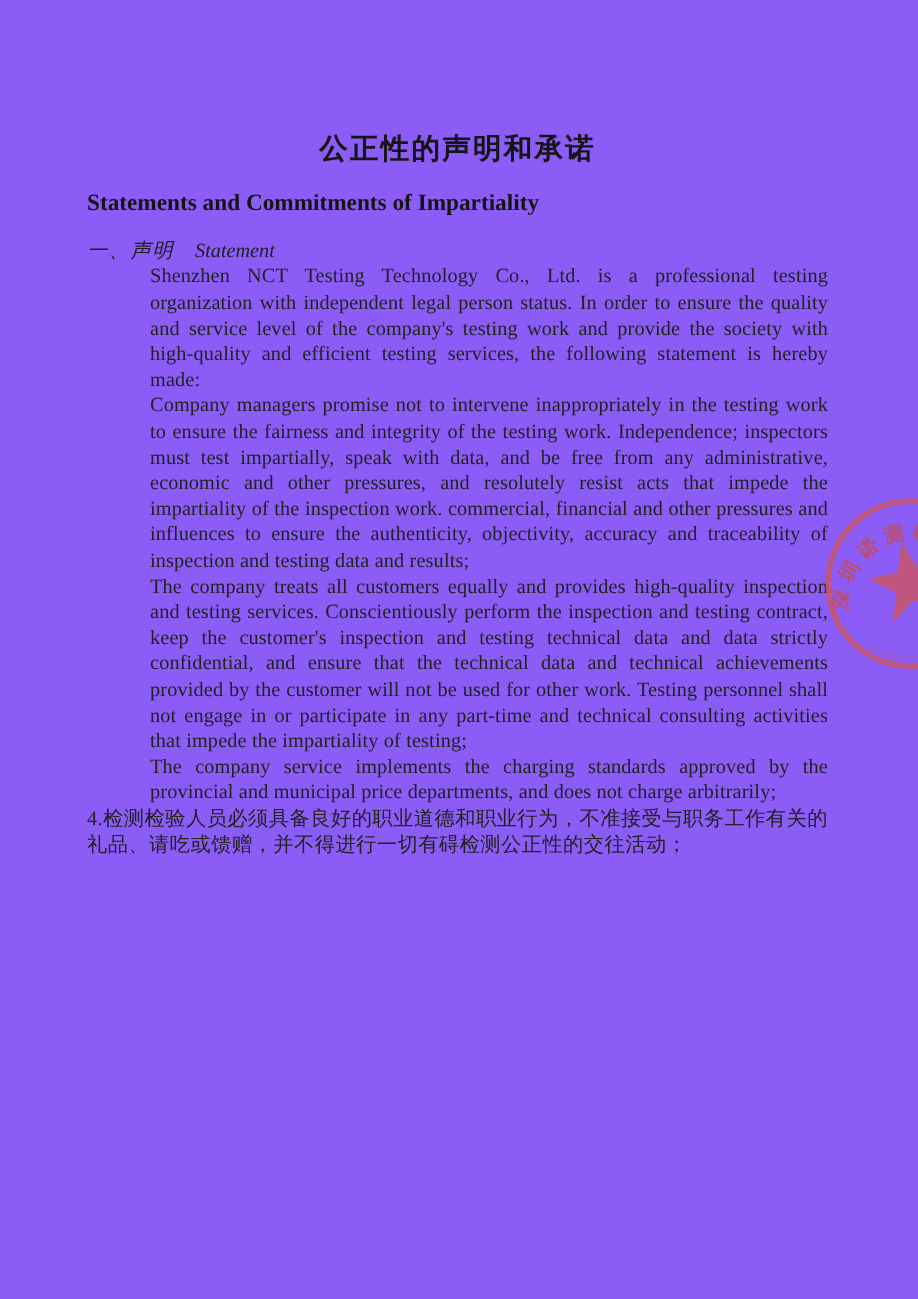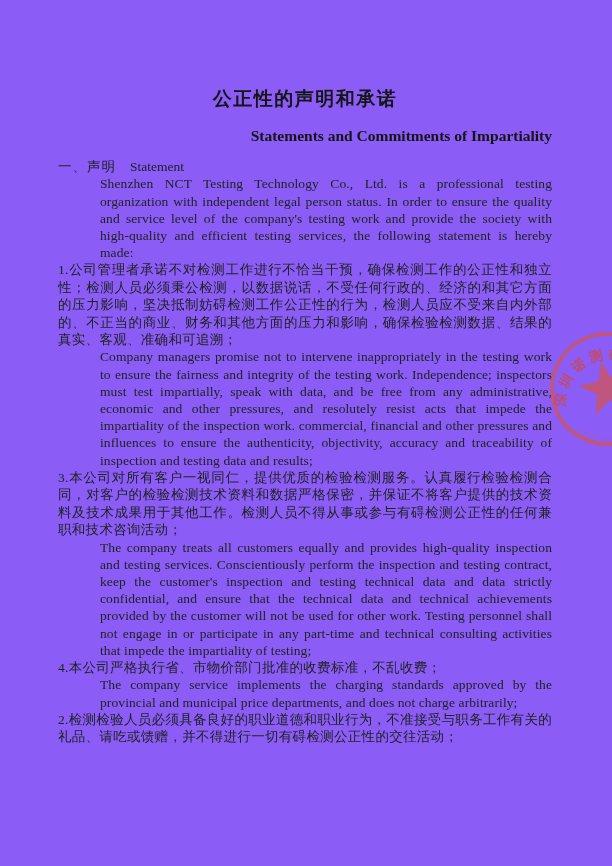--- a/index.html
+++ b/index.html
@@ -20,30 +20,31 @@
     padding: 86px 60px 0 58px;
   }
   .title-cn {
     text-align: center;
     font-size: 19px;
     font-weight: bold;
     letter-spacing: 1.5px;
     color: #151515;
   }
   .title-en {
-    text-align: right;
+    text-align: left;
     font-size: 15.5px;
     font-weight: bold;
     margin-top: 15px;
     color: #151515;
   }
   .section-line {
     margin-top: 13px;
     font-size: 13.5px;
     line-height: 17.4px;
+    font-style: italic;
   }
   .section-line .sec-cn { letter-spacing: 1px; }
   .section-line .sec-en { margin-left: 14px; }
   .body-text p {
     font-size: 13.5px;
     line-height: 17.4px;
     text-align: justify;
     text-justify: inter-character;
     color: #222222;
   }
@@ -77,27 +78,24 @@
 
     <h1 class="title-cn">公正性的声明和承诺</h1>
     <h2 class="title-en">Statements and Commitments of Impartiality</h2>
 
     <div class="section-line">
       <span class="sec-cn">一、声明</span><span class="sec-en">Statement</span>
     </div>
 
     <div class="body-text">
       <p class="en">Shenzhen NCT Testing Technology Co., Ltd. is a professional testing organization with independent legal person status. In order to ensure the quality and service level of the company's testing work and provide the society with high-quality and efficient testing services, the following statement is hereby made:</p>
-      <p class="cn">1.公司管理者承诺不对检测工作进行不恰当干预，确保检测工作的公正性和独立性；检测人员必须秉公检测，以数据说话，不受任何行政的、经济的和其它方面的压力影响，坚决抵制妨碍检测工作公正性的行为，检测人员应不受来自内外部的、不正当的商业、财务和其他方面的压力和影响，确保检验检测数据、结果的真实、客观、准确和可追溯；</p>
       <p class="en">Company managers promise not to intervene inappropriately in the testing work to ensure the fairness and integrity of the testing work. Independence; inspectors must test impartially, speak with data, and be free from any administrative, economic and other pressures, and resolutely resist acts that impede the impartiality of the inspection work. commercial, financial and other pressures and influences to ensure the authenticity, objectivity, accuracy and traceability of inspection and testing data and results;</p>
-      <p class="cn">3.本公司对所有客户一视同仁，提供优质的检验检测服务。认真履行检验检测合同，对客户的检验检测技术资料和数据严格保密，并保证不将客户提供的技术资料及技术成果用于其他工作。检测人员不得从事或参与有碍检测公正性的任何兼职和技术咨询活动；</p>
       <p class="en">The company treats all customers equally and provides high-quality inspection and testing services. Conscientiously perform the inspection and testing contract, keep the customer's inspection and testing technical data and data strictly confidential, and ensure that the technical data and technical achievements provided by the customer will not be used for other work. Testing personnel shall not engage in or participate in any part-time and technical consulting activities that impede the impartiality of testing;</p>
-      <p class="cn">4.本公司严格执行省、市物价部门批准的收费标准，不乱收费；</p>
       <p class="en">The company service implements the charging standards approved by the provincial and municipal price departments, and does not charge arbitrarily;</p>
-      <p class="cn">2.检测检验人员必须具备良好的职业道德和职业行为，不准接受与职务工作有关的礼品、请吃或馈赠，并不得进行一切有碍检测公正性的交往活动；</p>
+      <p class="cn">4.检测检验人员必须具备良好的职业道德和职业行为，不准接受与职务工作有关的礼品、请吃或馈赠，并不得进行一切有碍检测公正性的交往活动；</p>
     </div>
   </div>
 
   <svg class="stamp" viewBox="0 0 140 140" aria-hidden="true">
     <defs>
       <path id="seal-arc" d="M 25,85 A 45 45 0 1 1 115,85" fill="none"></path>
     </defs>
     <circle cx="70" cy="70" r="55" fill="none" stroke="#d5544b" stroke-width="3.6" opacity="0.82"></circle>
     <path d="M 70,42 L 76.8,60.7 L 96.6,61.3 L 80.9,73.6 L 86.5,92.7 L 70,81.5 L 53.5,92.7 L 59.1,73.6 L 43.4,61.3 L 63.2,60.7 Z" fill="#d5544b" opacity="0.8"></path>
     <text font-size="13.5" fill="#d0493f" letter-spacing="4.5" opacity="0.85">

